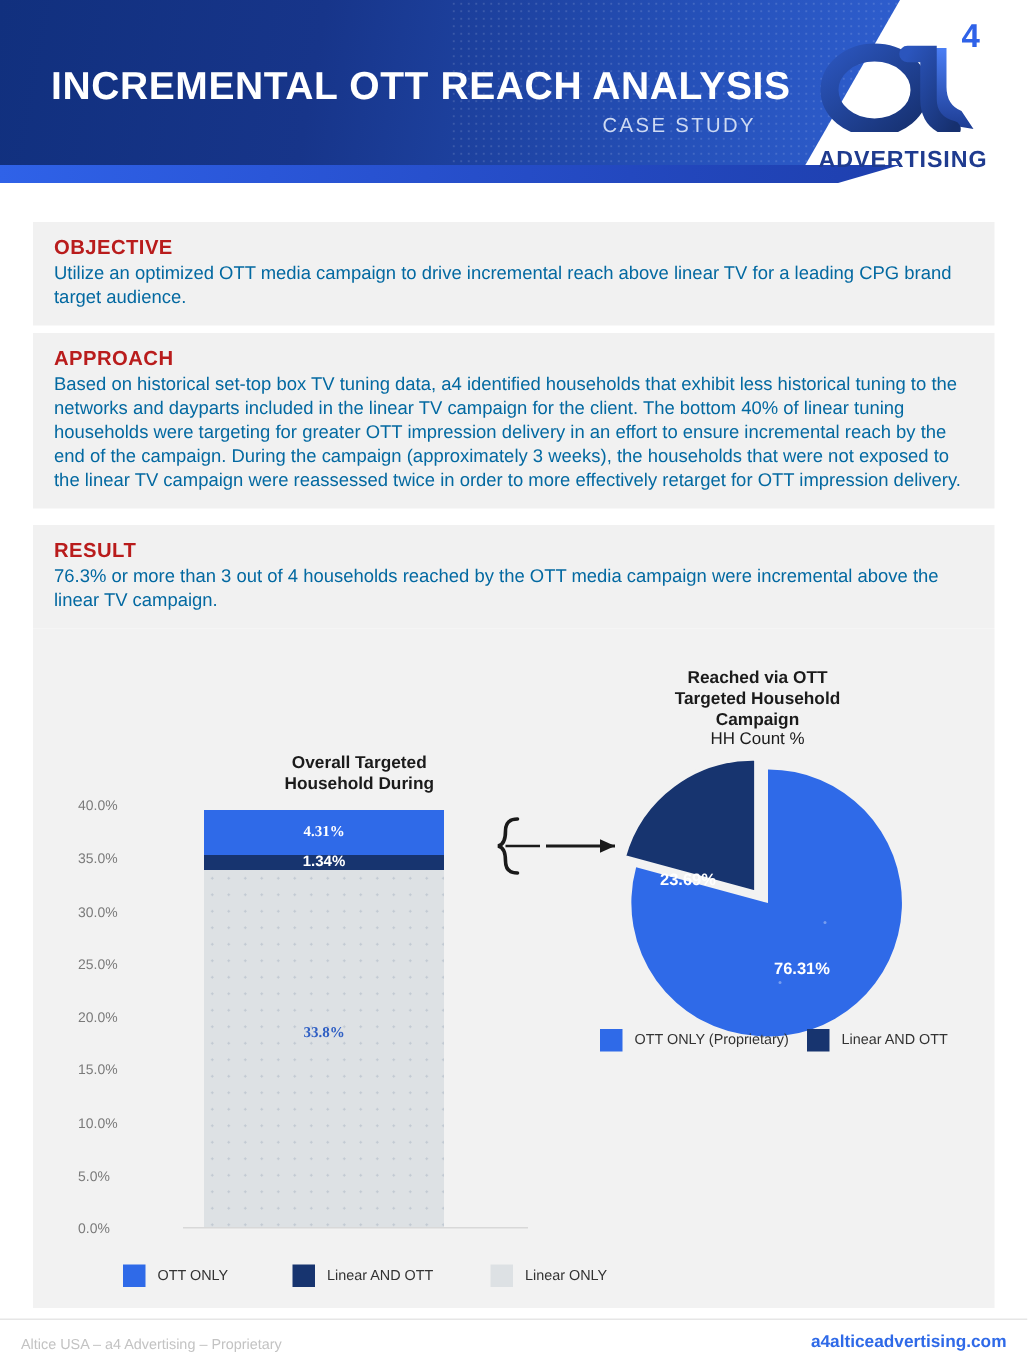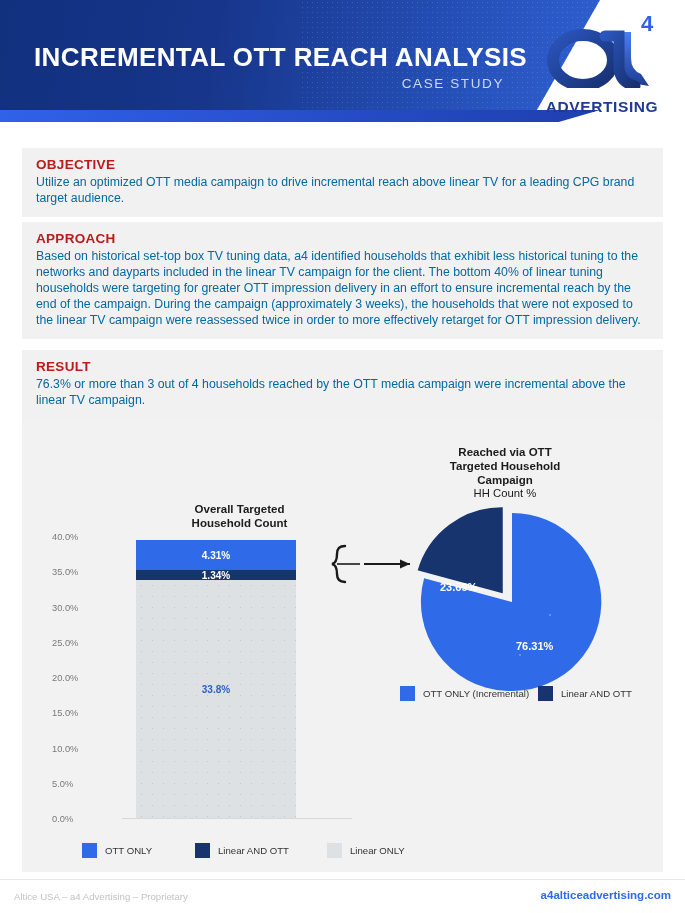--- a/index.html
+++ b/index.html
@@ -93,30 +93,30 @@
     background: #d8d8d8;
   }
   .bar {
     position: absolute; left: 14px; bottom: 1px; width: 160px;
   }
   .seg { position: relative; width: 100%; text-align: center; }
   .seg span {
     position: absolute; left: 0; width: 100%;
     font-size: 10px; font-weight: bold;
   }
-  .seg-ott    { background: #2f6ae8; }
+  .seg-ott    { background: #2f6ae8; font-family: Liberation Serif, serif; }
   .seg-ott span    { top: 50%; transform: translateY(-50%); color: #ffffff; }
   .seg-both   { background: #17346f; }
   .seg-both span   { top: 50%; transform: translateY(-50%); color: #ffffff; }
   .seg-lin    {
     background: #dde1e4;
     background-image: radial-gradient(rgba(140,155,175,0.35) 0.8px, transparent 0.8px);
     background-size: 11px 11px;
   }
-  .seg-lin span { top: 46%; transform: translateY(-50%); color: #2f5fc4; }
+  .seg-lin span { top: 46%; transform: translateY(-50%); color: #2f5fc4; font-family: Liberation Serif, serif; }
 
   
   .connector { position: absolute; left: 308px; top: 125px; width: 90px; height: 40px; }
 
   
   .pie-title {
     position: absolute; left: 383px; top: 26px; width: 200px;
     text-align: center; font-size: 11.5px; font-weight: bold; color: #1b1b1b;
     line-height: 14px;
   }
@@ -204,21 +204,21 @@
 
   <div class="section" id="sec-result">
     <div class="sec-title">RESULT</div>
     <div class="sec-body">76.3% or more than 3 out of 4 households reached by the OTT media campaign were incremental above the linear TV campaign.</div>
   </div>
 
   <div class="chart-panel">
 
     <div class="bar-title">
       <div>Overall Targeted</div>
-      <div>Household Count</div>
+      <div>Household During</div>
     </div>
 
     <div class="yaxis">
       <div class="ytick" style="top:0px">40.0%</div>
       <div class="ytick" style="top:35.25px">35.0%</div>
       <div class="ytick" style="top:70.5px">30.0%</div>
       <div class="ytick" style="top:105.75px">25.0%</div>
       <div class="ytick" style="top:141px">20.0%</div>
       <div class="ytick" style="top:176.25px">15.0%</div>
       <div class="ytick" style="top:211.5px">10.0%</div>
@@ -267,21 +267,21 @@
         <circle cx="150" cy="110" r="1" fill="rgba(255,255,255,0.35)"></circle>
         <circle cx="120" cy="150" r="1" fill="rgba(255,255,255,0.35)"></circle>
       </svg>
       <div class="pie-lbl" id="pie-lbl-dark">23.69%</div>
       <div class="pie-lbl" id="pie-lbl-light">76.31%</div>
     </div>
 
     <div class="pie-legend">
       <div class="lg-item" style="left:0px;top:0px">
         <span class="lg-sw" style="background:#2f6ae8"></span>
-        <span class="lg-tx">OTT ONLY (Incremental)</span>
+        <span class="lg-tx">OTT ONLY (Proprietary)</span>
       </div>
       <div class="lg-item" style="left:138px;top:0px">
         <span class="lg-sw" style="background:#17346f"></span>
         <span class="lg-tx">Linear AND OTT</span>
       </div>
     </div>
 
     <div class="bottom-legend">
       <div class="lg-item" style="left:0px;top:0px">
         <span class="lg-sw" style="background:#2f6ae8"></span>

